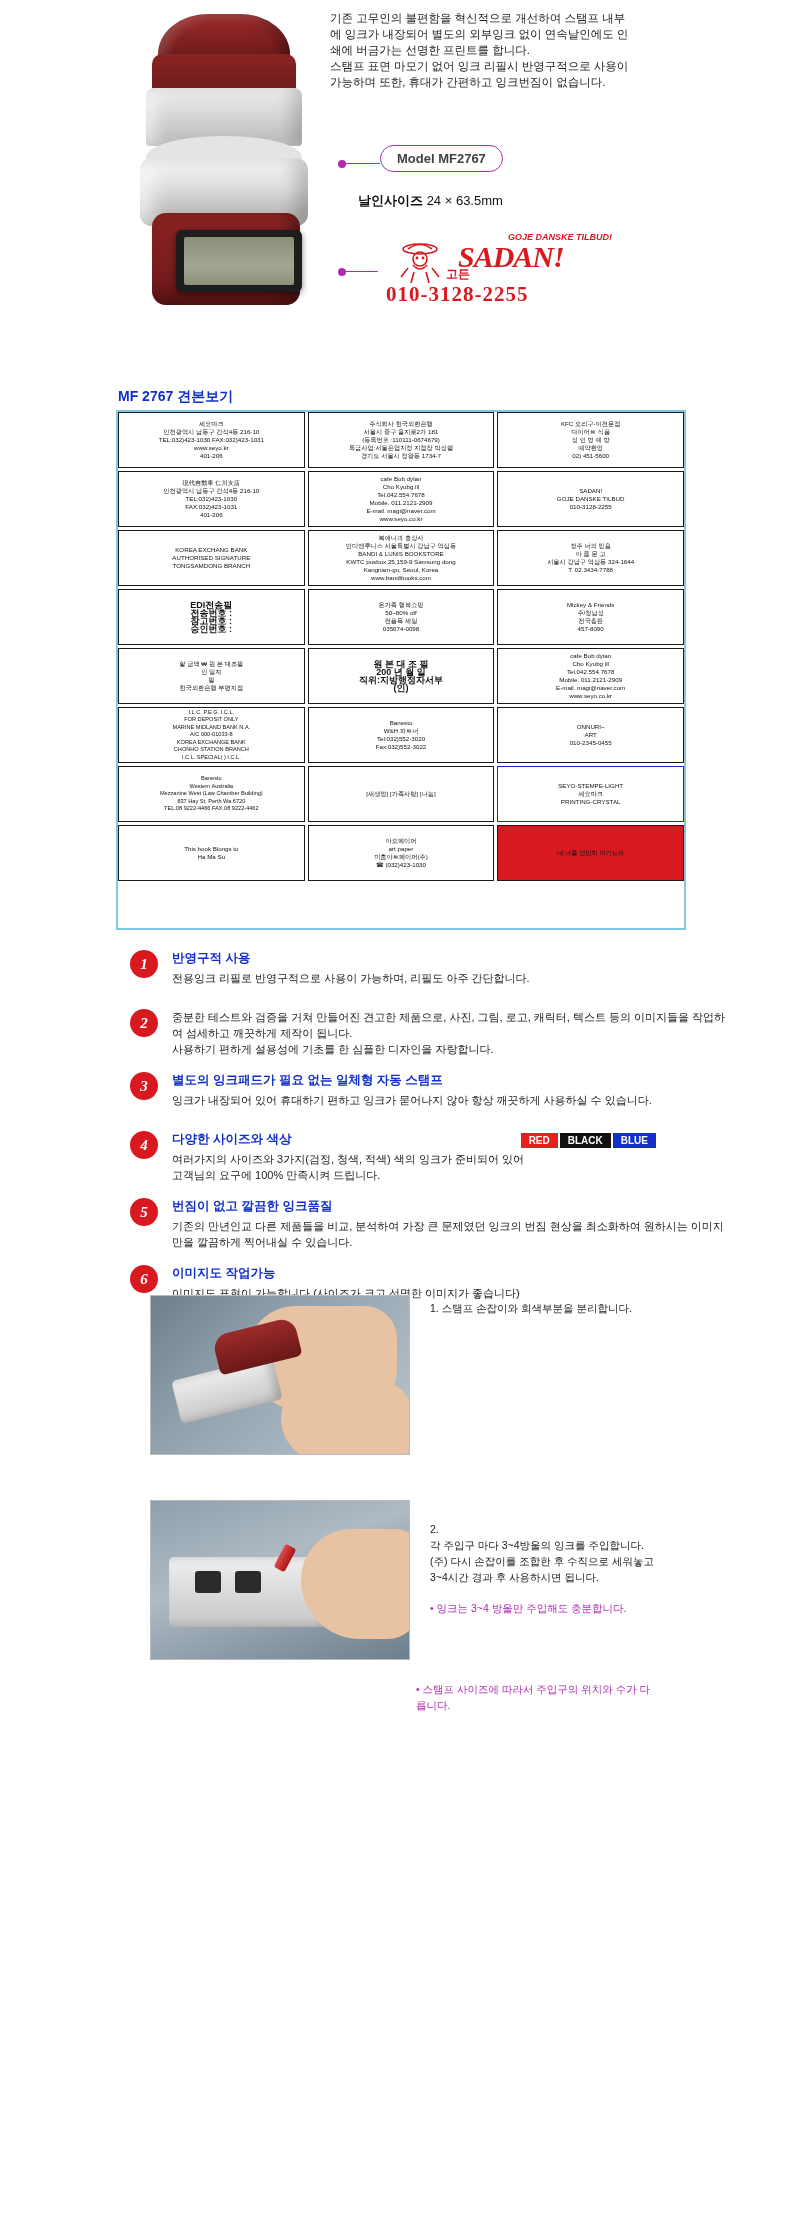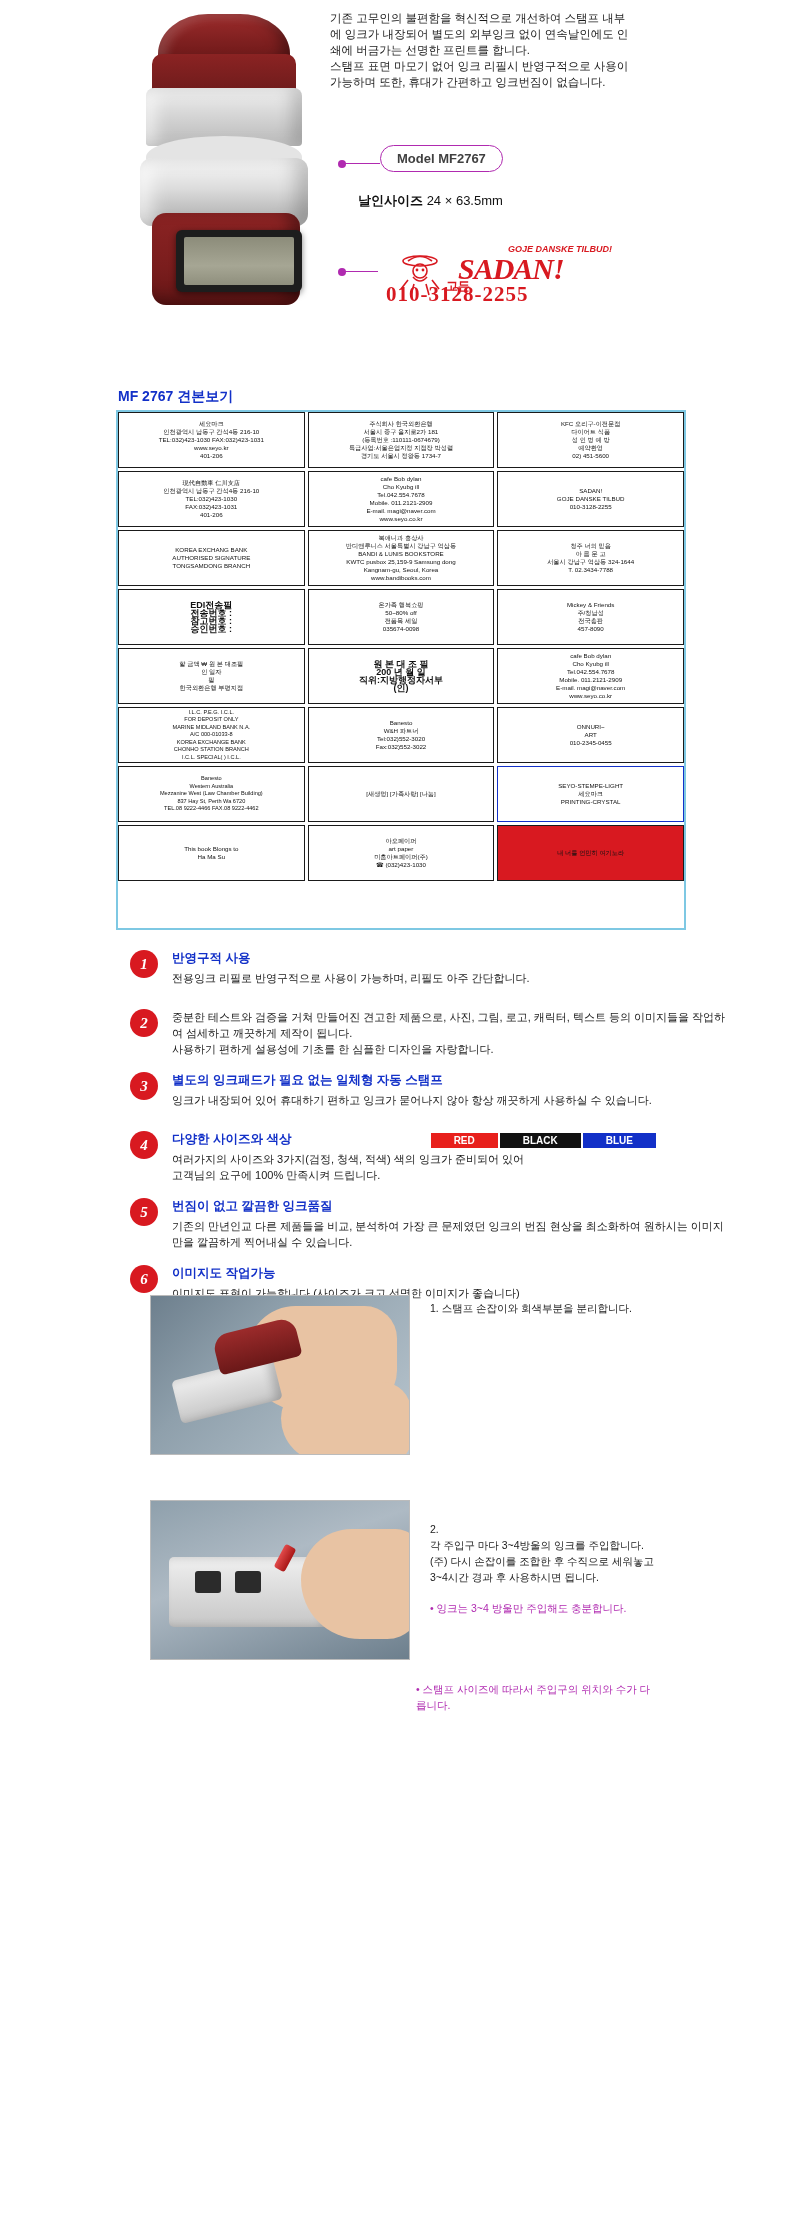--- a/index.html
+++ b/index.html
@@ -125,21 +125,21 @@
     left: 380px; top: 232px;
     width: 250px; height: 80px;
   }
   .si-phone {
     position: absolute; left: 6px; top: 50px;
     font-size: 21px; letter-spacing: 1px; color: #d81920;
     font-family: "Liberation Serif", serif;
     font-weight: bold;
   }
   .si-logo {
-    position: absolute; left: 8px; top: 12px;
+    position: absolute; left: 8px; top: 0px;
     width: 230px; height: 52px;
   }
   .si-sadan {
     position: absolute; left: 70px; top: 8px;
     font-style: italic; font-weight: bold;
     font-size: 30px; color: #d81920;
     font-family: "Liberation Serif", serif;
     letter-spacing: -1px;
   }
   .si-top {
@@ -223,21 +223,21 @@
   }
   .fbody {
     font-size: 11px; line-height: 16px; color: #1a1a1a;
   }
   .swatches {
     position: absolute; right: 74px; top: 2px;
     display: flex; gap: 2px;
   }
   .sw {
     font-size: 10px; font-weight: bold; color: #fff;
-    padding: 2px 23px;
+    padding: 2px 8px;
   }
   .sw.red { background: #e8201c; color:#fff; }
   .sw.black { background: #111; }
   .sw.blue { background: #1230c8; }
   .photo {
     position: absolute;
     width: 260px; height: 160px;
     border: 1px solid #bbb;
     overflow: hidden;
   }

